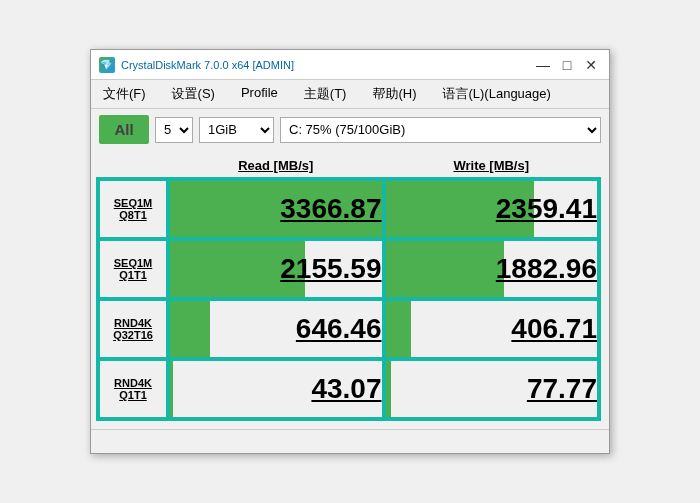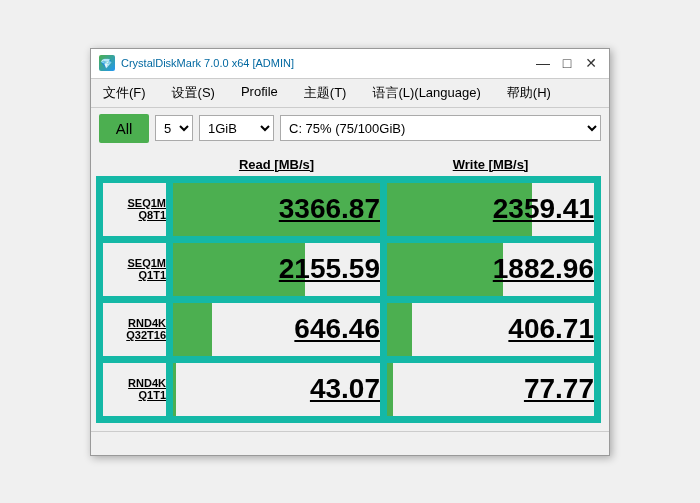--- a/index.html
+++ b/index.html
@@ -80,23 +80,23 @@
     }
     .toolbar {
       display: flex;
       align-items: center;
       padding: 6px 8px;
       gap: 6px;
       background: #f0f0f0;
     }
     .all-btn {
       background: #4caf50;
-      color: #000000;
+      color: #404040;
       border: none;
-      font-weight: normal;
+      font-weight: bold;
       font-size: 15px;
       padding: 6px 14px;
       cursor: pointer;
       border-radius: 2px;
       min-width: 50px;
     }
     .toolbar select {
       height: 26px;
       border: 1px solid #aaa;
       background: white;
@@ -112,23 +112,22 @@
       width: 100%;
       border-collapse: collapse;
     }
     .bench-table th {
       text-align: center;
       font-weight: bold;
       font-size: 13px;
       padding: 4px 0;
     }
     .bench-table td {
-      border: 7px solid #14b8a6;
+      border: 4px solid #14b8a6;
       padding: 0;
-      text-align: right;
     }
     .label-cell {
       background: #f0f0f0;
       text-align: center;
       font-weight: bold;
       font-size: 11px;
       padding: 8px 6px;
       width: 70px;
       border: 1px solid #ccc;
     }
@@ -179,22 +178,22 @@
       <button class="title-btn">□</button>
       <button class="title-btn close">✕</button>
     </div>
   </div>
 
   <div class="menu-bar">
     <span class="menu-item">文件(F)</span>
     <span class="menu-item">设置(S)</span>
     <span class="menu-item">Profile</span>
     <span class="menu-item">主题(T)</span>
+    <span class="menu-item">帮助(H)</span>
     <span class="menu-item">语言(L)(Language)</span>
-    <span class="menu-item">帮助(H)</span>
   </div>
 
   <div class="toolbar">
     <button class="all-btn">All</button>
     <select>
       <option>5</option>
       <option>1</option>
       <option>3</option>
       <option>9</option>
     </select>

